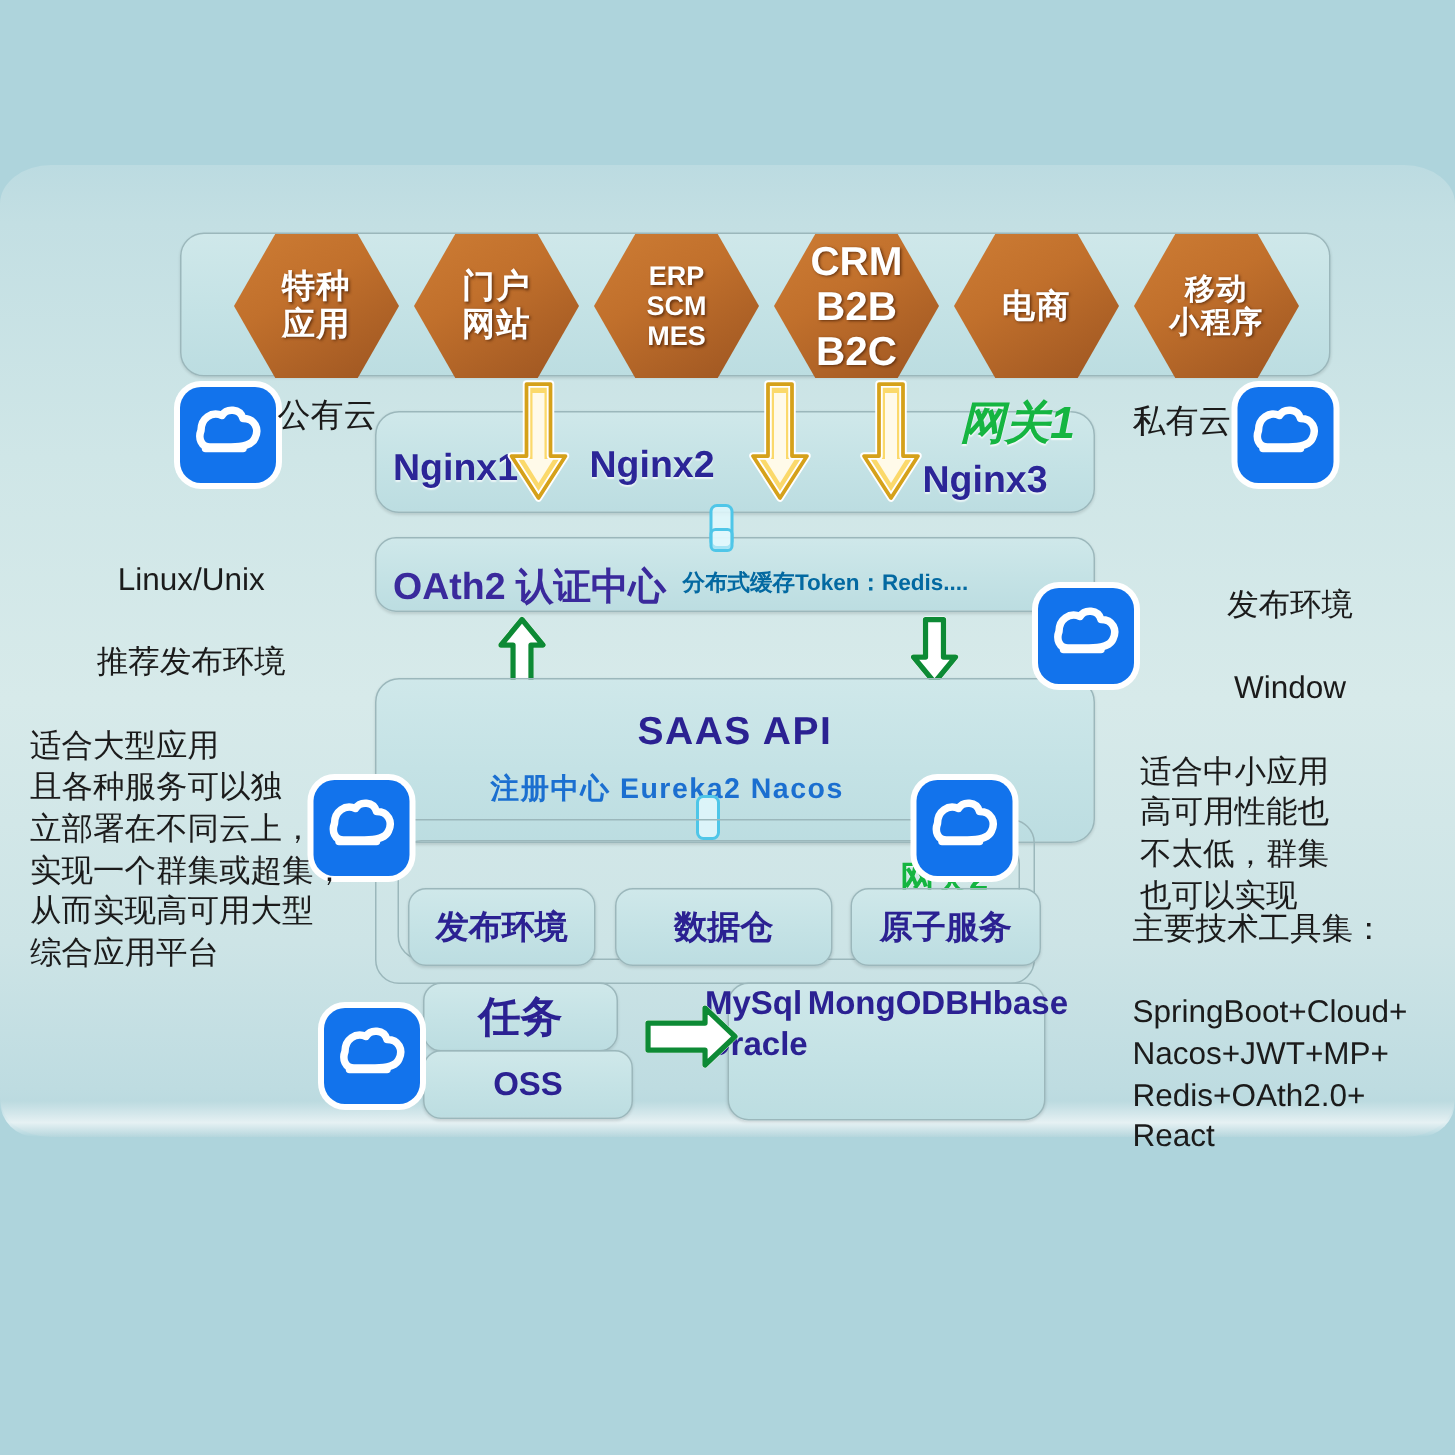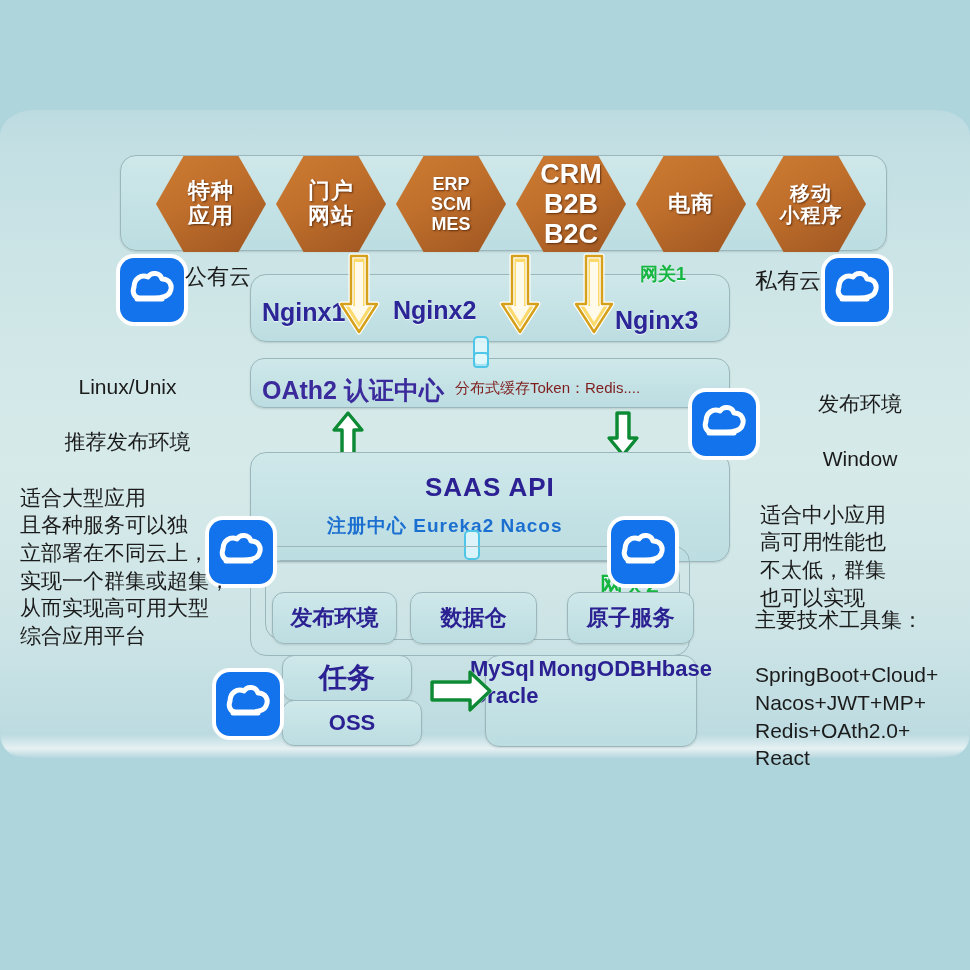--- a/index.html
+++ b/index.html
@@ -50,43 +50,43 @@
 
   
   .nginx-bar{left:250px;top:274px;width:480px;height:68px;border-radius:16px;}
   .nginx-txt{
     position:absolute;color:#2b2597;font-weight:bold;font-size:25px;
     text-shadow:0 1px 1px rgba(255,255,255,.7);
   }
   #nginx1{left:262px;top:298px;}
   #nginx2{left:393px;top:296px;}
   #nginx3{left:615px;top:306px;}
-  #gw1{position:absolute;left:640px;top:262px;color:#15b541;font-weight:bold;font-size:18px;
-       text-shadow:0 1px 1px rgba(255,255,255,.8);}
+  #gw1{position:absolute;left:640px;top:262px;color:#15b541;font-weight:bold;font-size:30px;
+       text-shadow:0 1px 1px rgba(255,255,255,.8);font-style:italic;}
   #gw2{position:absolute;left:600px;top:570px;color:#15b541;font-weight:bold;font-size:23px;
        text-shadow:0 1px 1px rgba(255,255,255,.8);}
 
   
   .oauth-bar{left:250px;top:358px;width:480px;height:50px;border-radius:14px;}
   #oauth-title{position:absolute;left:262px;top:374px;color:#3a2a9c;font-weight:bold;font-size:25px;}
-  #oauth-sub{position:absolute;left:455px;top:379px;color:#7f1d1d;font-weight:normal;font-size:15px;}
+  #oauth-sub{position:absolute;left:455px;top:379px;color:#0369a1;font-weight:bold;font-size:15px;}
 
   
   .saas-bar{left:250px;top:452px;width:480px;height:110px;border-radius:16px;}
   #saas-title{position:absolute;left:425px;top:472px;color:#2b2192;font-weight:bold;font-size:26px;letter-spacing:1px;}
   #saas-sub{position:absolute;left:327px;top:513px;color:#1b6fd0;font-weight:bold;font-size:19px;letter-spacing:1px;}
 
   
   .svc-wrap{left:250px;top:546px;width:440px;height:110px;border-radius:16px;background:none;border:1px solid #9bb7bb;box-shadow:none;}
   .svc-wrap2{left:265px;top:560px;width:415px;height:80px;border-radius:16px;background:none;border:1px solid #9bb7bb;box-shadow:none;}
 
   .svc{height:52px;display:flex;align-items:center;justify-content:center;
        color:#2b2192;font-weight:bold;font-size:22px;border-radius:12px;}
   #svc1{left:272px;top:592px;width:125px;}
-  #svc2{left:410px;top:592px;width:127px;}
+  #svc2{left:410px;top:592px;width:145px;}
   #svc3{left:567px;top:592px;width:127px;}
 
   #task{left:282px;top:655px;width:130px;height:46px;border-radius:12px;
         display:flex;align-items:center;justify-content:center;color:#2b2192;font-weight:bold;font-size:28px;}
   #oss{left:282px;top:700px;width:140px;height:46px;border-radius:12px;
        display:flex;align-items:center;justify-content:center;color:#2b2192;font-weight:bold;font-size:22px;}
 
   #db{left:485px;top:655px;width:212px;height:92px;border-radius:14px;
       display:flex;align-items:flex-start;justify-content:center;
       color:#2b2192;font-weight:bold;font-size:22px;line-height:1.22;}

